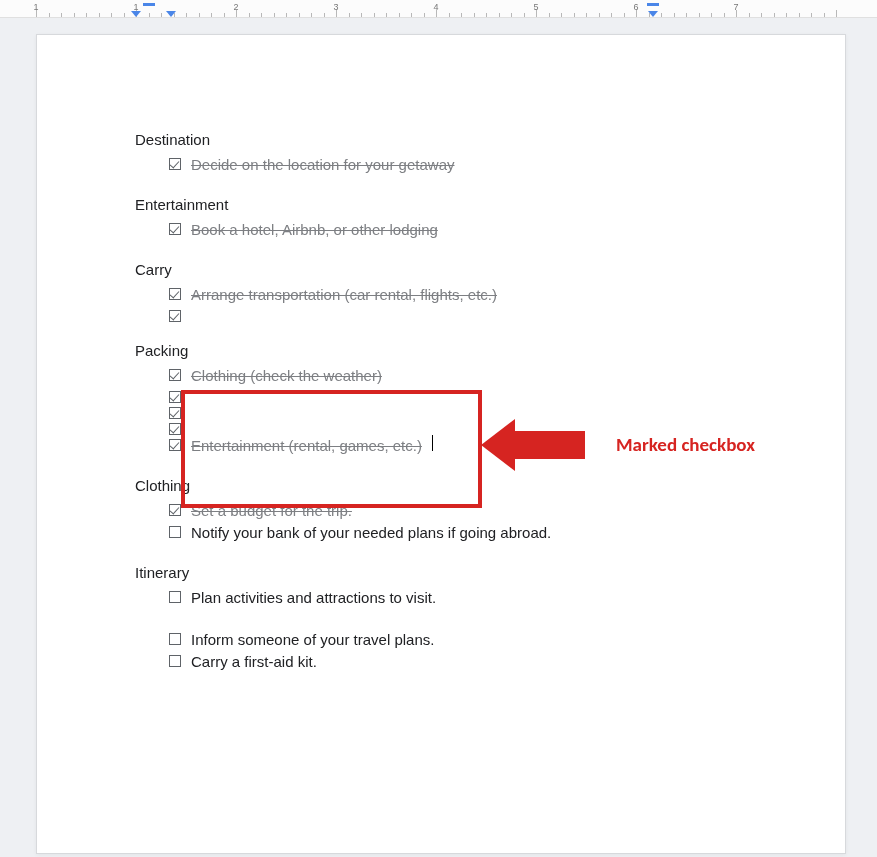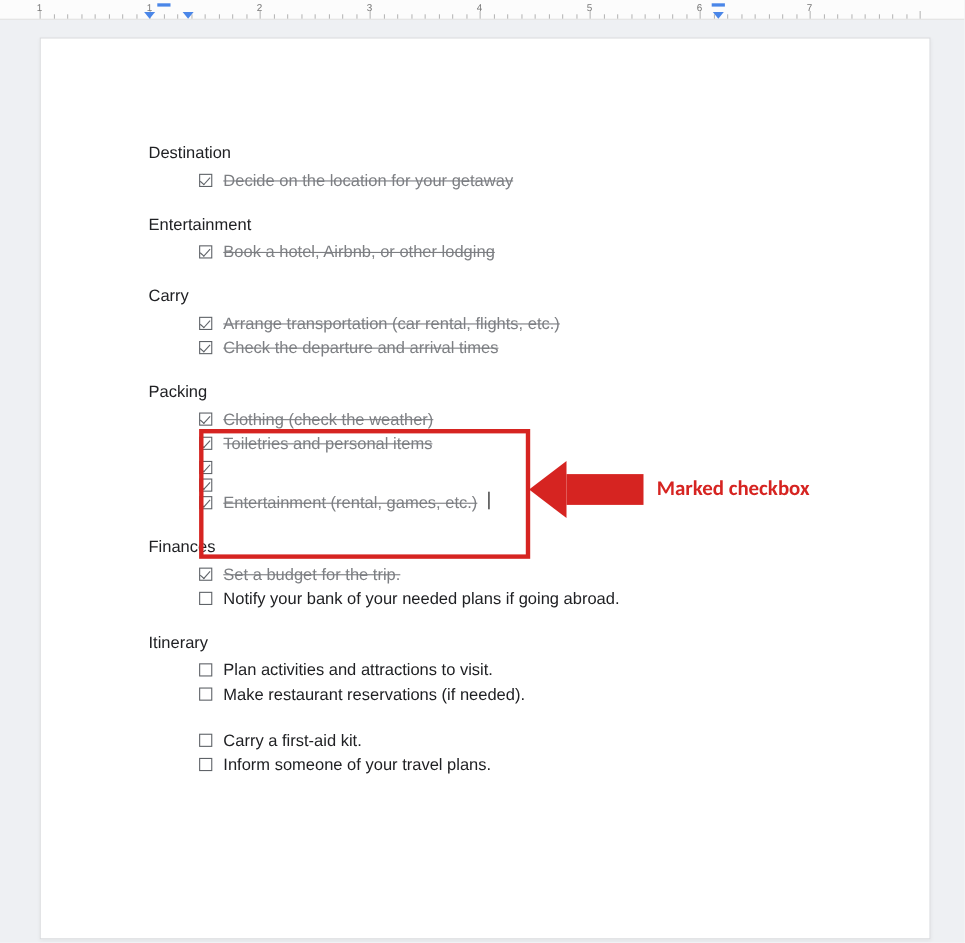--- a/index.html
+++ b/index.html
@@ -83,21 +83,21 @@
   .section-heading {
     margin: 0 0 6px 0;
     font-size: 15px;
   }
   .section {
     margin-bottom: 20px;
   }
   .checklist {
     list-style: none;
     padding: 0;
-    margin: 0 0 0 46px;
+    margin: 0 0 0 34px;
   }
   .checklist li {
     display: flex;
     align-items: flex-start;
     gap: 10px;
     line-height: 22px;
   }
   .cb {
     width: 12px;
     height: 12px;
@@ -273,91 +273,85 @@
         </div>
         <div class="section">
           <div class="section-heading">Carry</div>
           <ul class="checklist">
             <li>
               <span class="cb checked"></span>
               <span class="item-text done">Arrange transportation (car rental, flights, etc.)</span>
             </li>
             <li>
               <span class="cb checked"></span>
-              <span class="item-text done">Check the departure and arrival times</span>
             </li>
           </ul>
         </div>
         <div class="section">
           <div class="section-heading">Packing</div>
           <ul class="checklist">
             <li>
               <span class="cb checked"></span>
               <span class="item-text done">Clothing (check the weather)</span>
             </li>
             <li>
               <span class="cb checked"></span>
-              <span class="item-text done">Toiletries and personal items</span>
             </li>
             <li>
               <span class="cb checked"></span>
             </li>
             <li>
               <span class="cb checked"></span>
             </li>
             <li>
               <span class="cb checked"></span>
               <span class="item-text done">Entertainment (rental, games, etc.)</span>
               <span class="caret"></span>
             </li>
           </ul>
         </div>
         <div class="section">
-          <div class="section-heading">Finances</div>
+          <div class="section-heading">Clothing</div>
           <ul class="checklist">
             <li>
               <span class="cb checked"></span>
               <span class="item-text done">Set a budget for the trip.</span>
             </li>
             <li>
               <span class="cb"></span>
               <span class="item-text">Notify your bank of your needed plans if going abroad.</span>
             </li>
           </ul>
         </div>
         <div class="section">
           <div class="section-heading">Itinerary</div>
           <ul class="checklist">
             <li>
               <span class="cb"></span>
               <span class="item-text">Plan activities and attractions to visit.</span>
             </li>
+          </ul>
+        </div>
+        <div class="section">
+          <ul class="checklist">
             <li>
               <span class="cb"></span>
-              <span class="item-text">Make restaurant reservations (if needed).</span>
-            </li>
-          </ul>
-        </div>
-        <div class="section">
-          <ul class="checklist">
+              <span class="item-text">Inform someone of your travel plans.</span>
+            </li>
             <li>
               <span class="cb"></span>
               <span class="item-text">Carry a first-aid kit.</span>
-            </li>
-            <li>
-              <span class="cb"></span>
-              <span class="item-text">Inform someone of your travel plans.</span>
             </li>
           </ul>
         </div>
       </div>
 
     <div class="highlight-box" id="hl-box" style="top: 355px; left: 144px; width: 301px; height: 118px;"></div>
 
     <div class="arrow" id="arrow" style="top: 396px; left: 450px;">
       <div class="arrow-head"></div>
       <div class="arrow-stem"></div>
     </div>
 
-    <div class="annotation-text" id="anno-text" style="top: 398px; left: 560px; text-align: right;">Marked checkbox</div>
+    <div class="annotation-text" id="anno-text" style="top: 398px; left: 579px; text-align: right;">Marked checkbox</div>
   </div>
 
 </div>
 
 </body></html>

